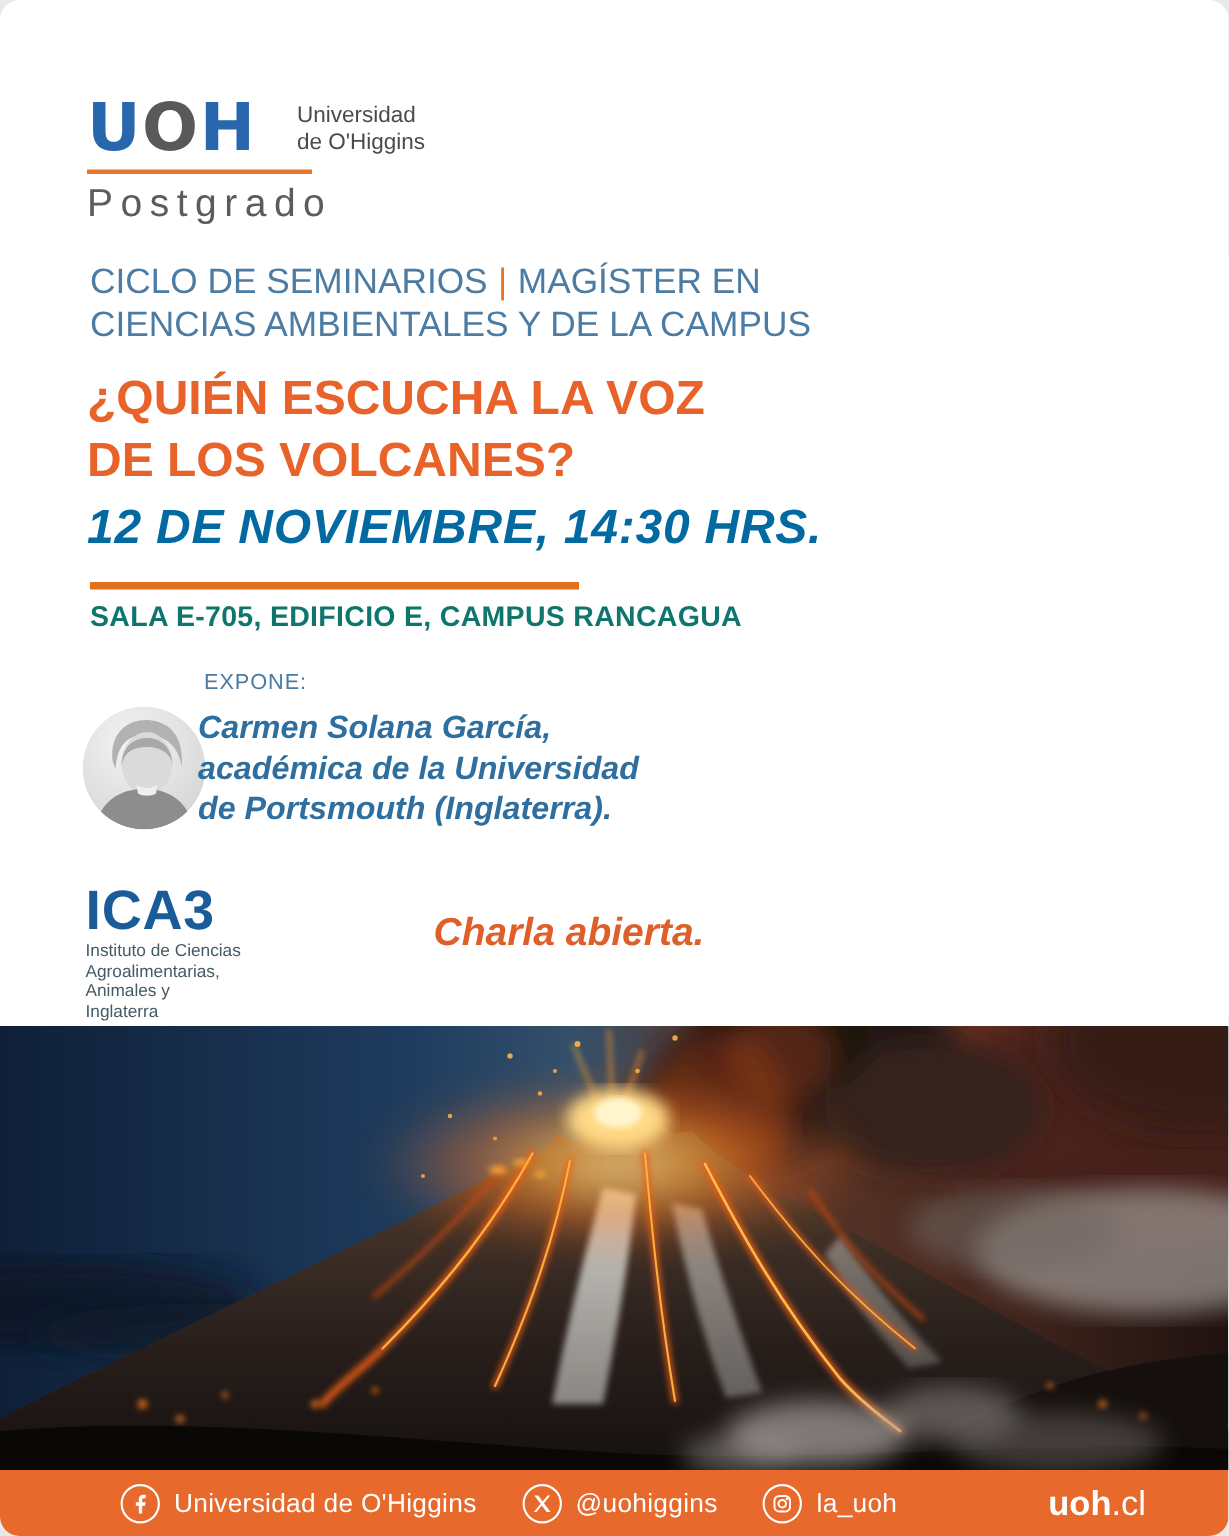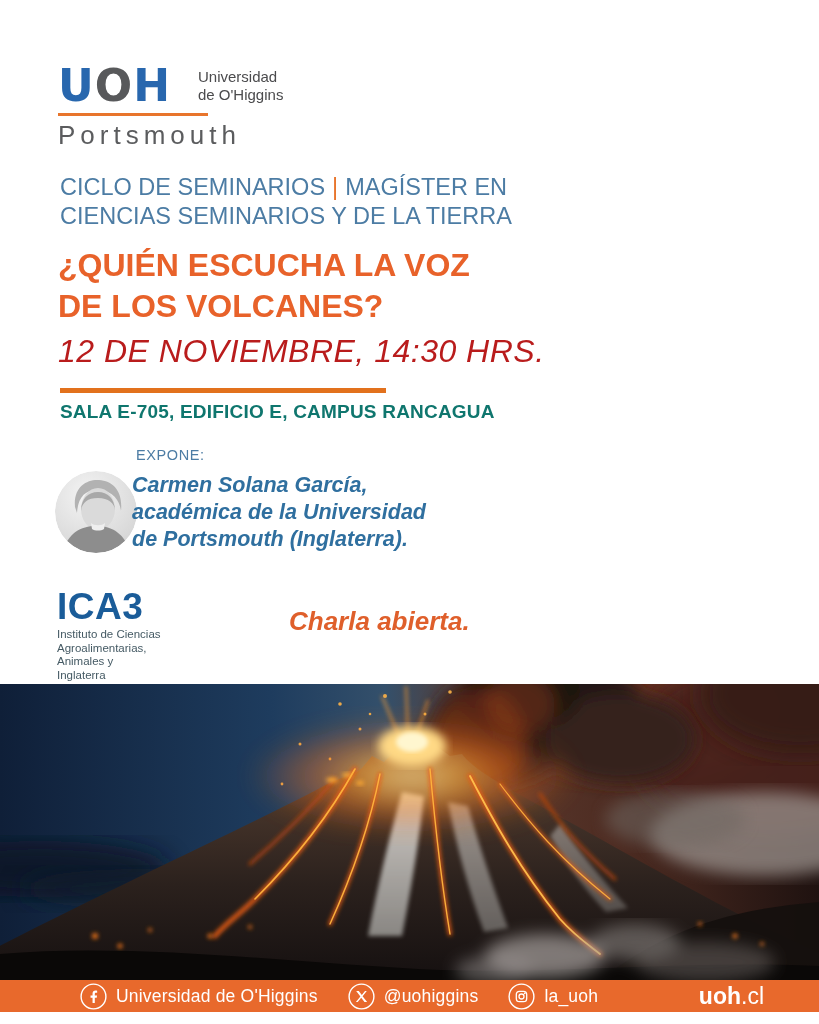--- a/index.html
+++ b/index.html
@@ -4,41 +4,42 @@
 <style>
   * { margin: 0; padding: 0; box-sizing: border-box; }
   html, body { background: #e9e9e9; }
   body { font-family: "Liberation Sans", sans-serif; }
   .poster {
     position: relative;
     width: 819px; height: 1024px;
     background: #ffffff;
     overflow: hidden;
     margin: 0 auto;
+    border-radius: 13px;
   }
 
   
   .brand { position: absolute; left: 58px; top: 64px; }
   .brand-top { display: flex; align-items: center; }
   .logo-mark { font-weight: bold; font-size: 44px; letter-spacing: 1px; line-height: 44px; font-family: "DejaVu Sans", sans-serif; }
   .logo-u, .logo-h { color: #2867AE; }
   .logo-o { color: #58595B; }
   .uni-name { margin-left: 27px; font-size: 15px; line-height: 18px; color: #4B4B4D; font-weight: 500; }
   .brand-rule { width: 150px; height: 3px; background: #E8752C; margin-top: 5px; }
   .program-label { margin-top: 4px; font-size: 26px; color: #5B5C5E; letter-spacing: 5px; font-weight: 400; }
 
   
   .series { position: absolute; left: 60px; top: 173px; width: 492px;
             font-size: 23.5px; line-height: 29px; color: #4C7CA4; font-weight: 400; }
   .series .sep { color: #E8752C; margin: 0 7px; }
   .title { position: absolute; left: 58px; top: 245px; color: #E8622A;
            font-size: 32px; line-height: 41px; font-weight: bold; letter-spacing: 0px; }
   .title span { display: block; }
-  .event-date { position: absolute; left: 58px; top: 333px; color: #b91c1c;
-                font-size: 32px; font-style: italic; font-weight: 400; letter-spacing: 0.5px; }
+  .event-date { position: absolute; left: 58px; top: 333px; color: #0369a1;
+                font-size: 32px; font-style: italic; font-weight: 700; letter-spacing: 0.5px; }
   .divider-rule { position: absolute; left: 60px; top: 388px; width: 326px; height: 5px; background: #E2711D; }
   .venue { position: absolute; left: 60px; top: 401px; color: #0f766e;
            font-size: 19px; font-weight: bold; letter-spacing: 0.2px; }
 
   
   .expone-label { position: absolute; left: 136px; top: 447px; color: #4C7CA4;
                   font-size: 14.5px; letter-spacing: 0.6px; font-weight: 500; }
   .avatar { position: absolute; left: 55px; top: 471px; width: 82px; height: 82px;
             border-radius: 50%; overflow: hidden; }
   .speaker-lines { position: absolute; left: 132px; top: 472px; color: #2F6F9F;
@@ -53,21 +54,21 @@
   .inst-name { margin-top: 3px; font-size: 11.5px; line-height: 13.5px; color: #455A64; font-weight: 500; }
   .inst-name span { display: block; }
   .open-talk { position: absolute; left: 289px; top: 606px; color: #DF5F2B;
                font-size: 26px; font-style: italic; font-weight: bold; }
 
   
   .volcano-wrap { position: absolute; left: 0; top: 684px; width: 819px; height: 296px; }
   .volcano-wrap svg { display: block; }
 
   
-  .footer { position: absolute; left: 0; top: 980px; width: 819px; height: 32px;
+  .footer { position: absolute; left: 0; top: 980px; width: 819px; height: 45px;
             background: #E8692C; display: flex; align-items: center; color: #fff; }
   .social { display: flex; align-items: center; margin-left: 80px; gap: 30px; }
   .social-item { display: flex; align-items: center; gap: 9px; cursor: pointer; }
   .social-label { font-size: 17.5px; font-weight: 400; letter-spacing: 0.2px; }
   .site-link { margin-left: auto; margin-right: 55px; font-size: 23px; cursor: pointer; }
   .site-link .b { font-weight: bold; }
 </style>
 </head>
 <body>
 
@@ -75,24 +76,24 @@
 
   <div class="brand">
     <div class="brand-top">
       <div class="logo-mark"><span class="logo-u">U</span><span class="logo-o">O</span><span class="logo-h">H</span></div>
       <div class="uni-name">
         <span style="display:block">Universidad</span>
         <span style="display:block">de O'Higgins</span>
       </div>
     </div>
     <div class="brand-rule"></div>
-    <div class="program-label">Portsmouth</div>
-  </div>
-
-  <div class="series"><span>CICLO DE SEMINARIOS</span><span class="sep">|</span><span>MAGÍSTER EN</span> <span>CIENCIAS SEMINARIOS Y DE LA TIERRA</span></div>
+    <div class="program-label">Postgrado</div>
+  </div>
+
+  <div class="series"><span>CICLO DE SEMINARIOS</span><span class="sep">|</span><span>MAGÍSTER EN</span> <span>CIENCIAS AMBIENTALES Y DE LA CAMPUS</span></div>
 
   <h1 class="title">
     <span>¿QUIÉN ESCUCHA LA VOZ</span>
     <span>DE LOS VOLCANES?</span>
   </h1>
 
   <div class="event-date">12 DE NOVIEMBRE, 14:30 HRS.</div>
 
   <div class="divider-rule"></div>
 

